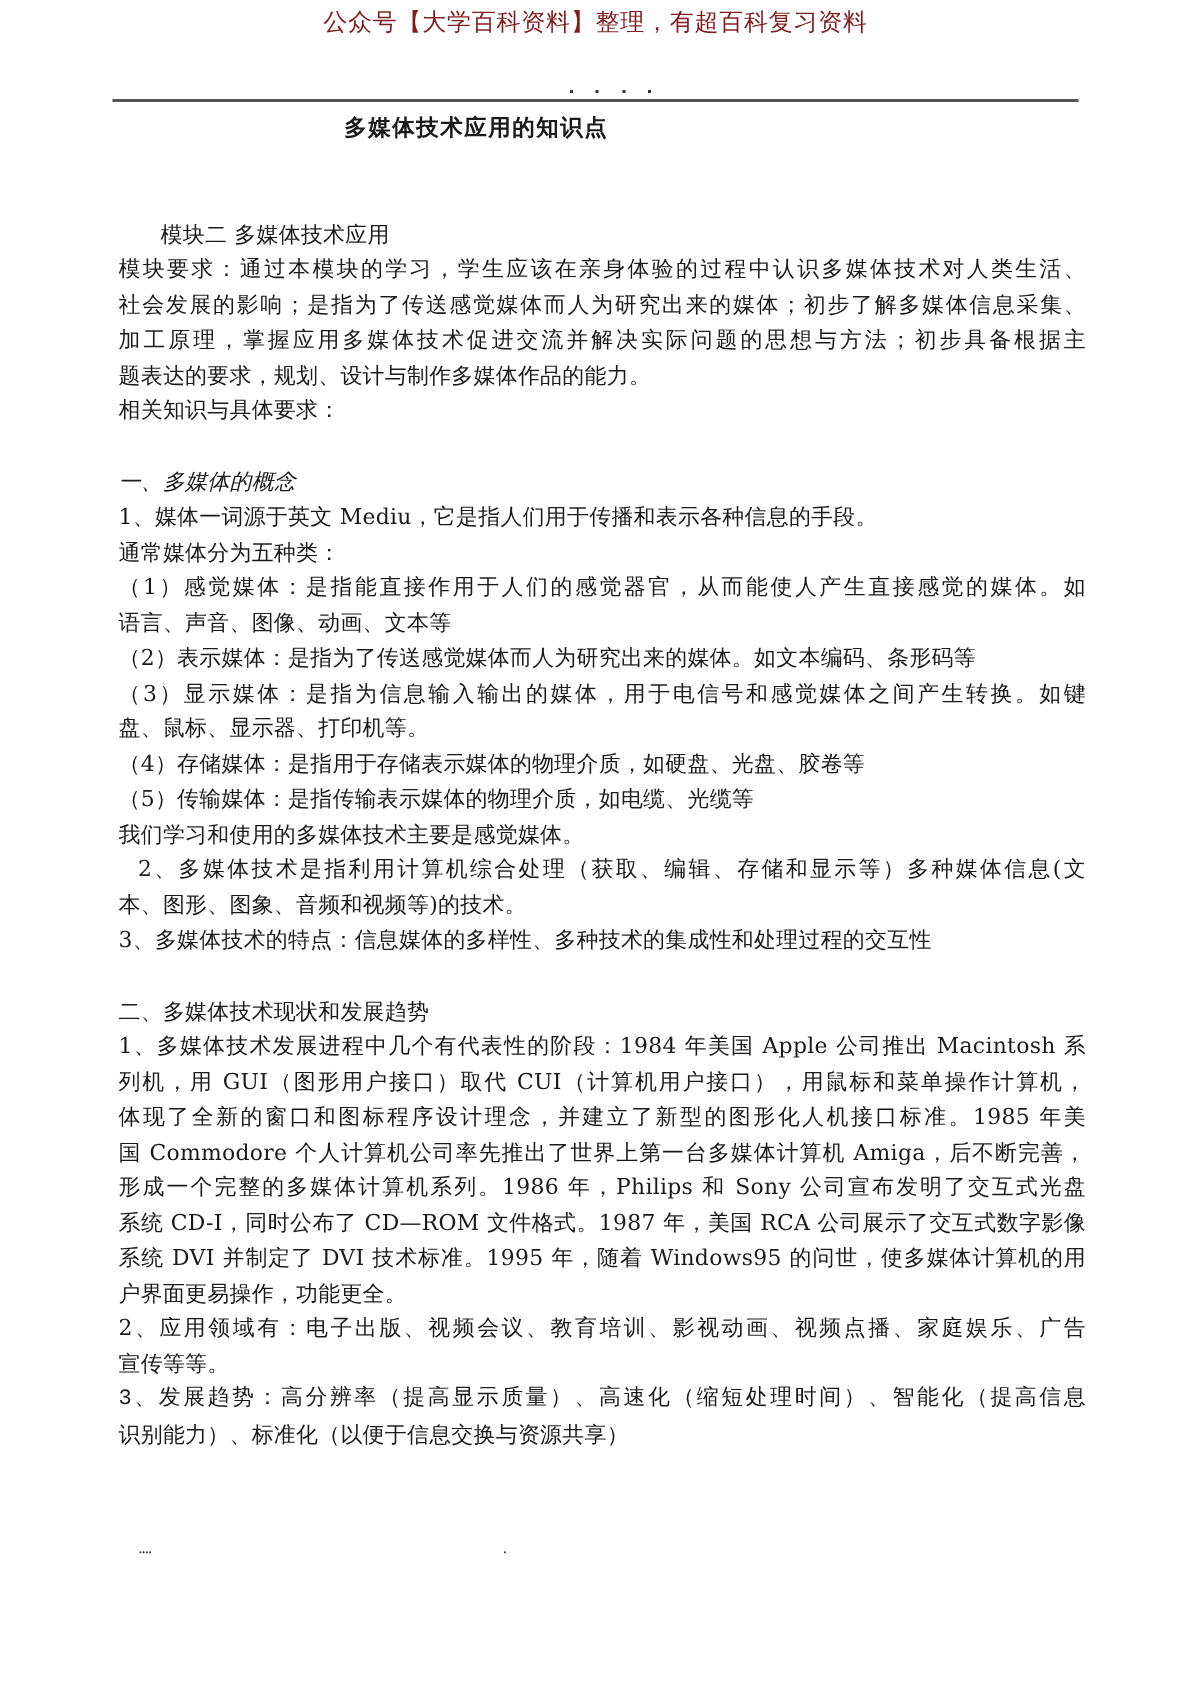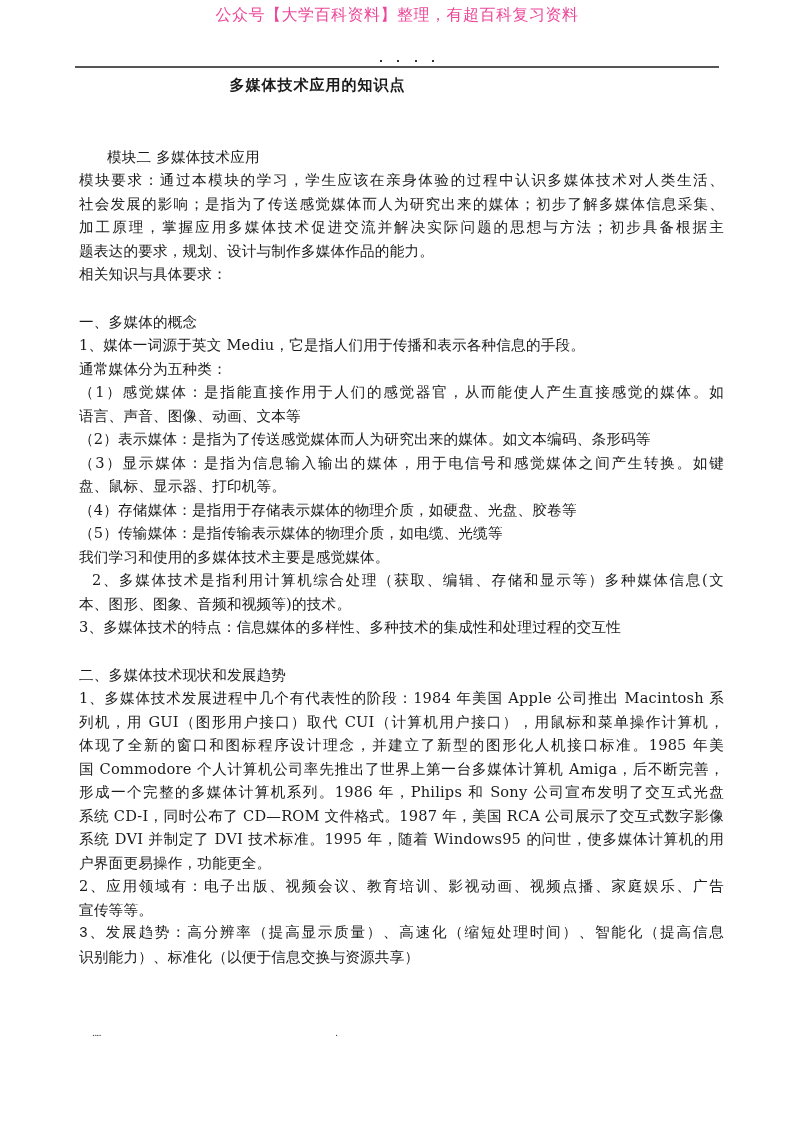--- a/index.html
+++ b/index.html
@@ -1,19 +1,19 @@
 <!DOCTYPE html>
 <html><head>
 <meta charset="utf-8">
 <style>
   html, body { margin: 0; padding: 0; background: #ffffff; }
   body { width: 794px; height: 1122px; position: relative; overflow: hidden;
          font-family: "DejaVu Serif", "Liberation Serif", serif; color: #1a1a1a; }
   .watermark { position: absolute; top: 5px; left: 0; width: 794px; text-align: center;
-               font-size: 16px; color: #ec4899; letter-spacing: 0.5px; }
+               font-size: 16px; color: #7f1d1d; letter-spacing: 0.5px; }
   .header-rule { position: absolute; top: 66px; left: 75px; width: 644px; height: 2px; background: #555; }
   .header-dots { position: absolute; top: 60px; left: 380px; width: 60px; height: 6px; }
   .header-dots span { position: absolute; top: 0; width: 2px; height: 2px; background: #333; }
   .doc-title { position: absolute; top: 76px; left: 0; width: 635px; text-align: center;
                font-size: 15px; font-weight: bold; letter-spacing: 1px; }
   .line { position: absolute; left: 79px; width: 645px; font-size: 14.6px; white-space: nowrap;
           letter-spacing: 0.2px; line-height: 20px; }
   .line.justify { text-align: justify; text-align-last: justify; }
   .line.indent { left: 92px; width: 632px; }
   .footer-dots { position: absolute; top: 1027px; left: 92px; font-size: 10px; color: #333; letter-spacing: -1px; }
@@ -34,21 +34,21 @@
 
 <div class="doc-title">多媒体技术应用的知识点</div>
 
 <div id="body-lines">
     <div class="line" style="top: 147px; margin-left: 28px;">模块二  多媒体技术应用</div>
     <div class="line justify" style="top: 170px; white-space: normal;">模块要求：通过本模块的学习，学生应该在亲身体验的过程中认识多媒体技术对人类生活、</div>
     <div class="line justify" style="top: 194px; white-space: normal;">社会发展的影响；是指为了传送感觉媒体而人为研究出来的媒体；初步了解多媒体信息采集、</div>
     <div class="line justify" style="top: 217px; white-space: normal;">加工原理，掌握应用多媒体技术促进交流并解决实际问题的思想与方法；初步具备根据主</div>
     <div class="line" style="top: 241px;">题表达的要求，规划、设计与制作多媒体作品的能力。</div>
     <div class="line" style="top: 264px;">相关知识与具体要求：</div>
-    <div class="line" style="top: 312px;">一、多媒体的概念</div>
+    <div class="line" style="top: 312px; font-style: italic;">一、多媒体的概念</div>
     <div class="line" style="top: 335px;">1、媒体一词源于英文 Mediu，它是指人们用于传播和表示各种信息的手段。</div>
     <div class="line" style="top: 359px;">通常媒体分为五种类：</div>
     <div class="line justify" style="top: 382px; white-space: normal;">（1）感觉媒体：是指能直接作用于人们的感觉器官，从而能使人产生直接感觉的媒体。如</div>
     <div class="line" style="top: 406px;">语言、声音、图像、动画、文本等</div>
     <div class="line" style="top: 429px;">（2）表示媒体：是指为了传送感觉媒体而人为研究出来的媒体。如文本编码、条形码等</div>
     <div class="line justify" style="top: 453px; white-space: normal;">（3）显示媒体：是指为信息输入输出的媒体，用于电信号和感觉媒体之间产生转换。如键</div>
     <div class="line" style="top: 476px;">盘、鼠标、显示器、打印机等。</div>
     <div class="line" style="top: 500px;">（4）存储媒体：是指用于存储表示媒体的物理介质，如硬盘、光盘、胶卷等</div>
     <div class="line" style="top: 523px;">（5）传输媒体：是指传输表示媒体的物理介质，如电缆、光缆等</div>
     <div class="line" style="top: 547px;">我们学习和使用的多媒体技术主要是感觉媒体。</div>

